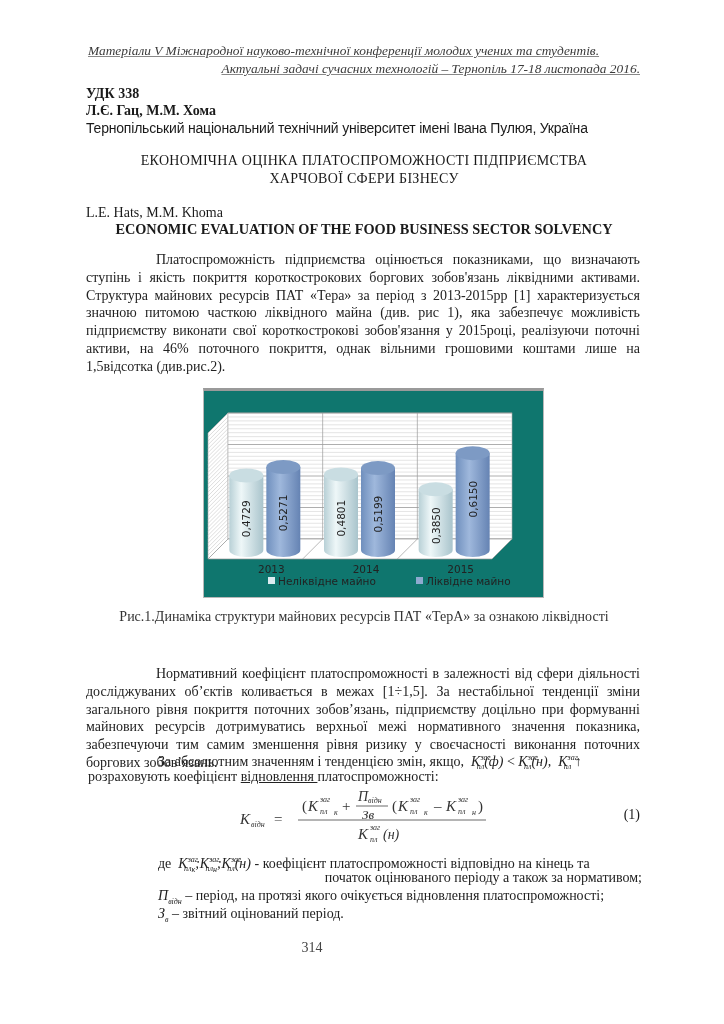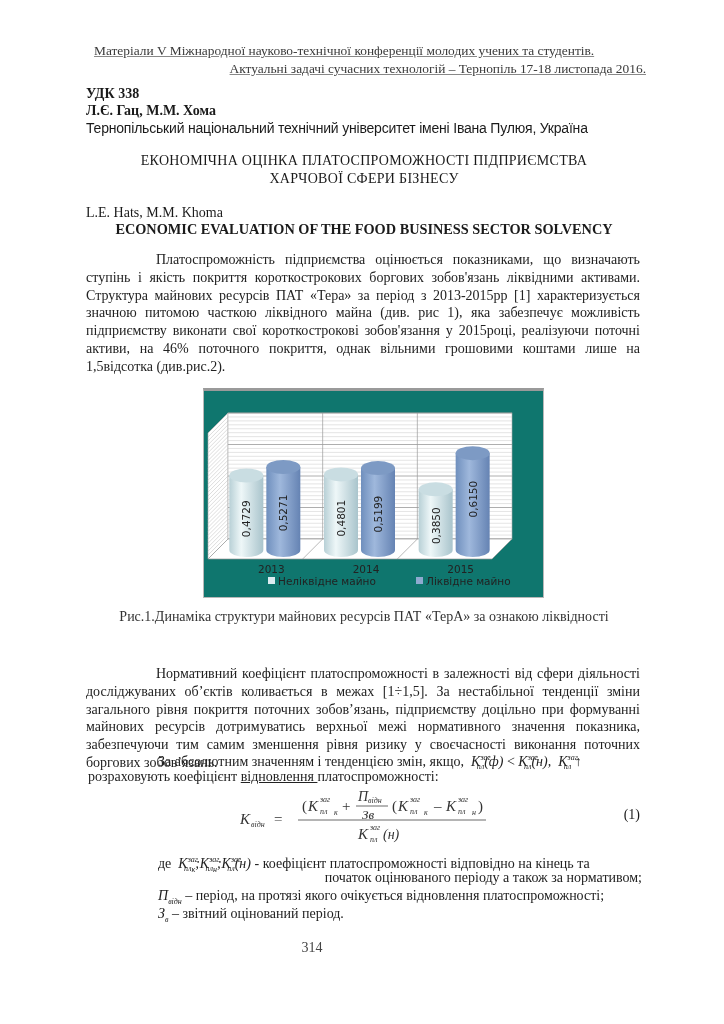--- a/index.html
+++ b/index.html
@@ -1,19 +1,19 @@
 <!DOCTYPE html>
 <html><head>
 <meta charset="utf-8">
 <style>
   html, body { margin: 0; padding: 0; background: #fff; }
   body { width: 724px; height: 1024px; position: relative; overflow: hidden;
          font-family: "Liberation Serif", serif; color: #1a1a1a; }
-  .hdr { position: absolute; left: 88px; width: 552px; font-size: 13.4px;
-         color: #3a3a3a; text-decoration: underline; text-decoration-color: #888; line-height: 18px; margin-left: 6px; }
+  .hdr { position: absolute; left: 88px; width: 552px; font-style: italic; font-size: 13.4px;
+         color: #3a3a3a; text-decoration: underline; text-decoration-color: #888; line-height: 18px; }
   .hdr1 { top: 42px; text-align: left; }
   .hdr2 { top: 60px; text-align: right; }
   .udk { position: absolute; left: 86px; top: 86px; font-size: 14px; font-weight: bold; }
   .authors { position: absolute; left: 86px; top: 103px; font-size: 14px; font-weight: bold; }
   .affil { position: absolute; left: 86px; top: 120px; font-size: 14px; font-family: "Liberation Sans", sans-serif; letter-spacing: -0.2px; }
   .title-ua { position: absolute; left: 88px; width: 552px; text-align: center; font-size: 14px;
               line-height: 18px; letter-spacing: 0.3px; }
   .t1 { top: 152px; } .t2 { top: 170px; }
   .en-auth { position: absolute; left: 86px; top: 205px; font-size: 14px; }
   .en-title { position: absolute; left: 88px; width: 552px; top: 221px; text-align: center; font-size: 14.3px; font-weight: bold; }

